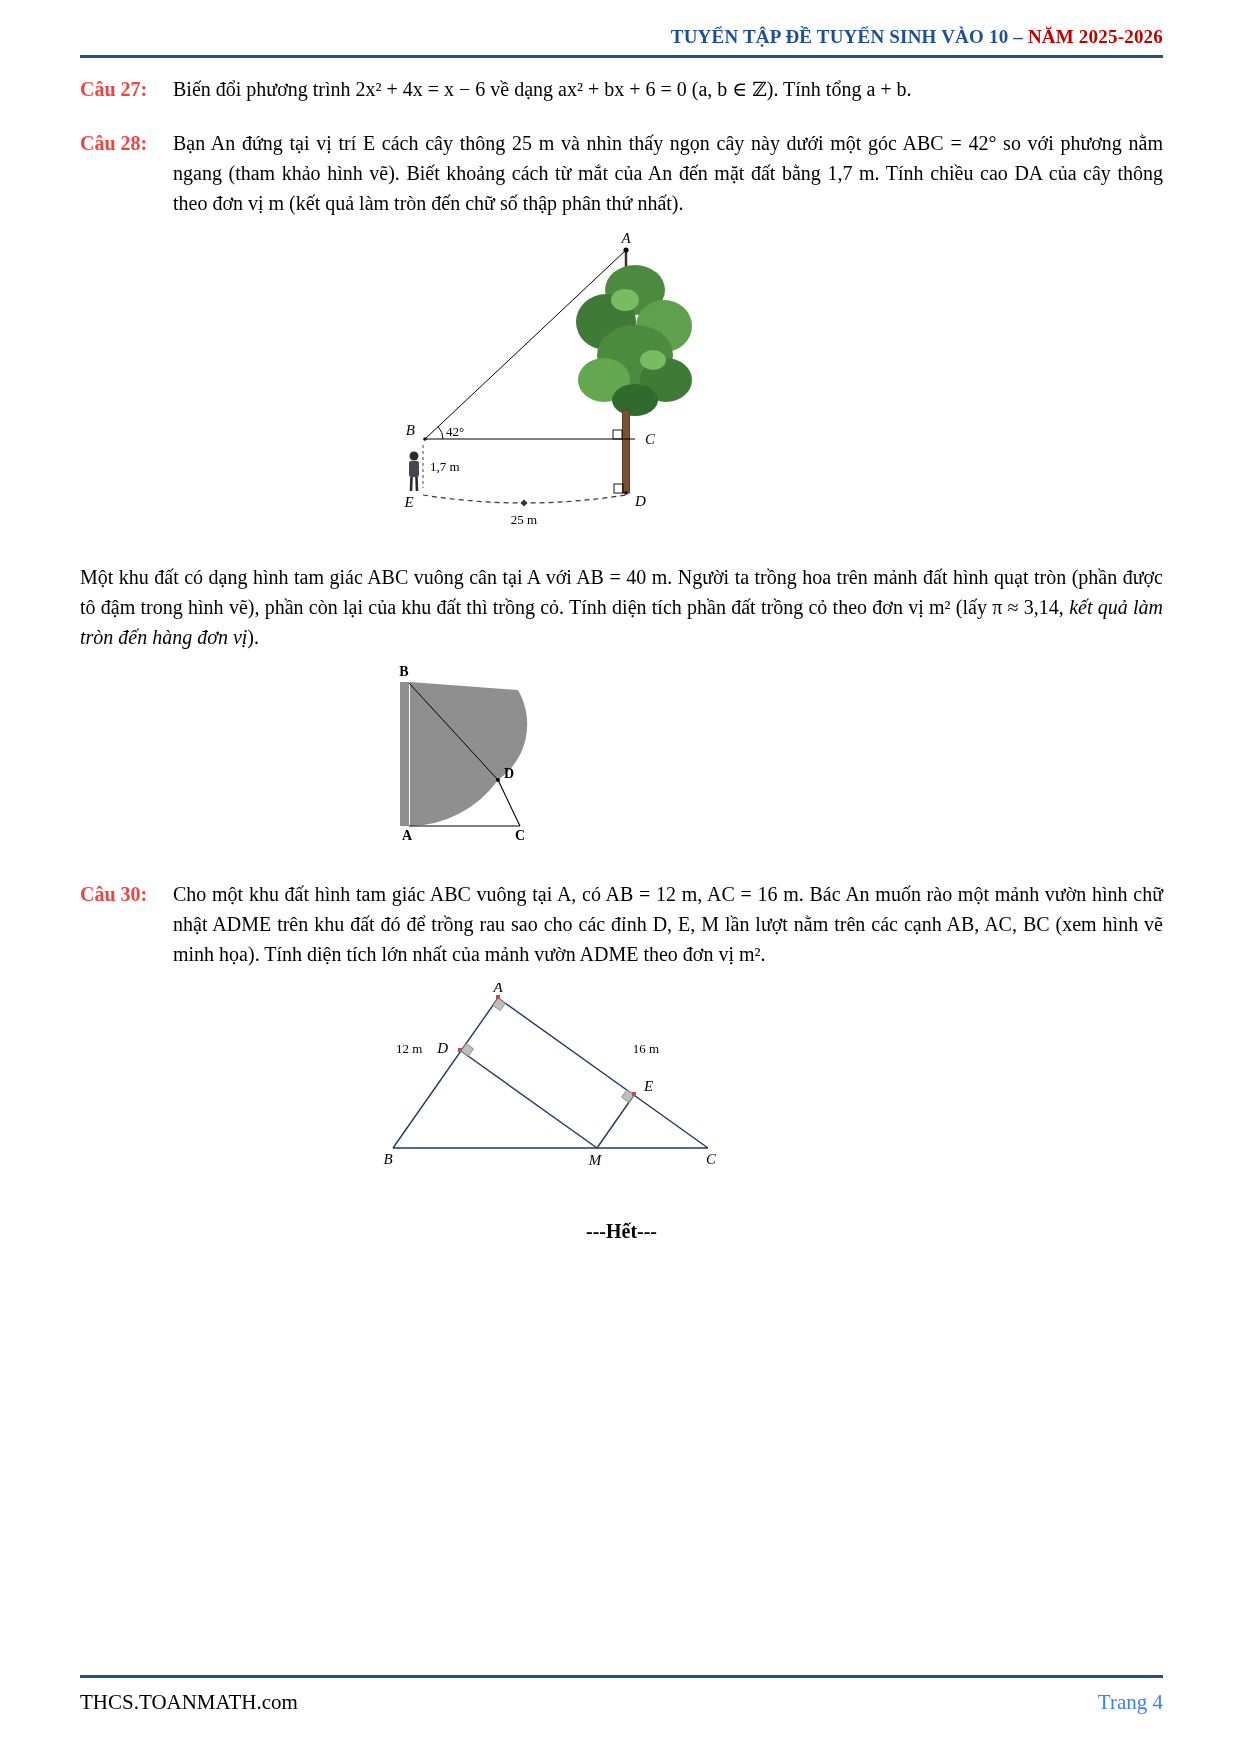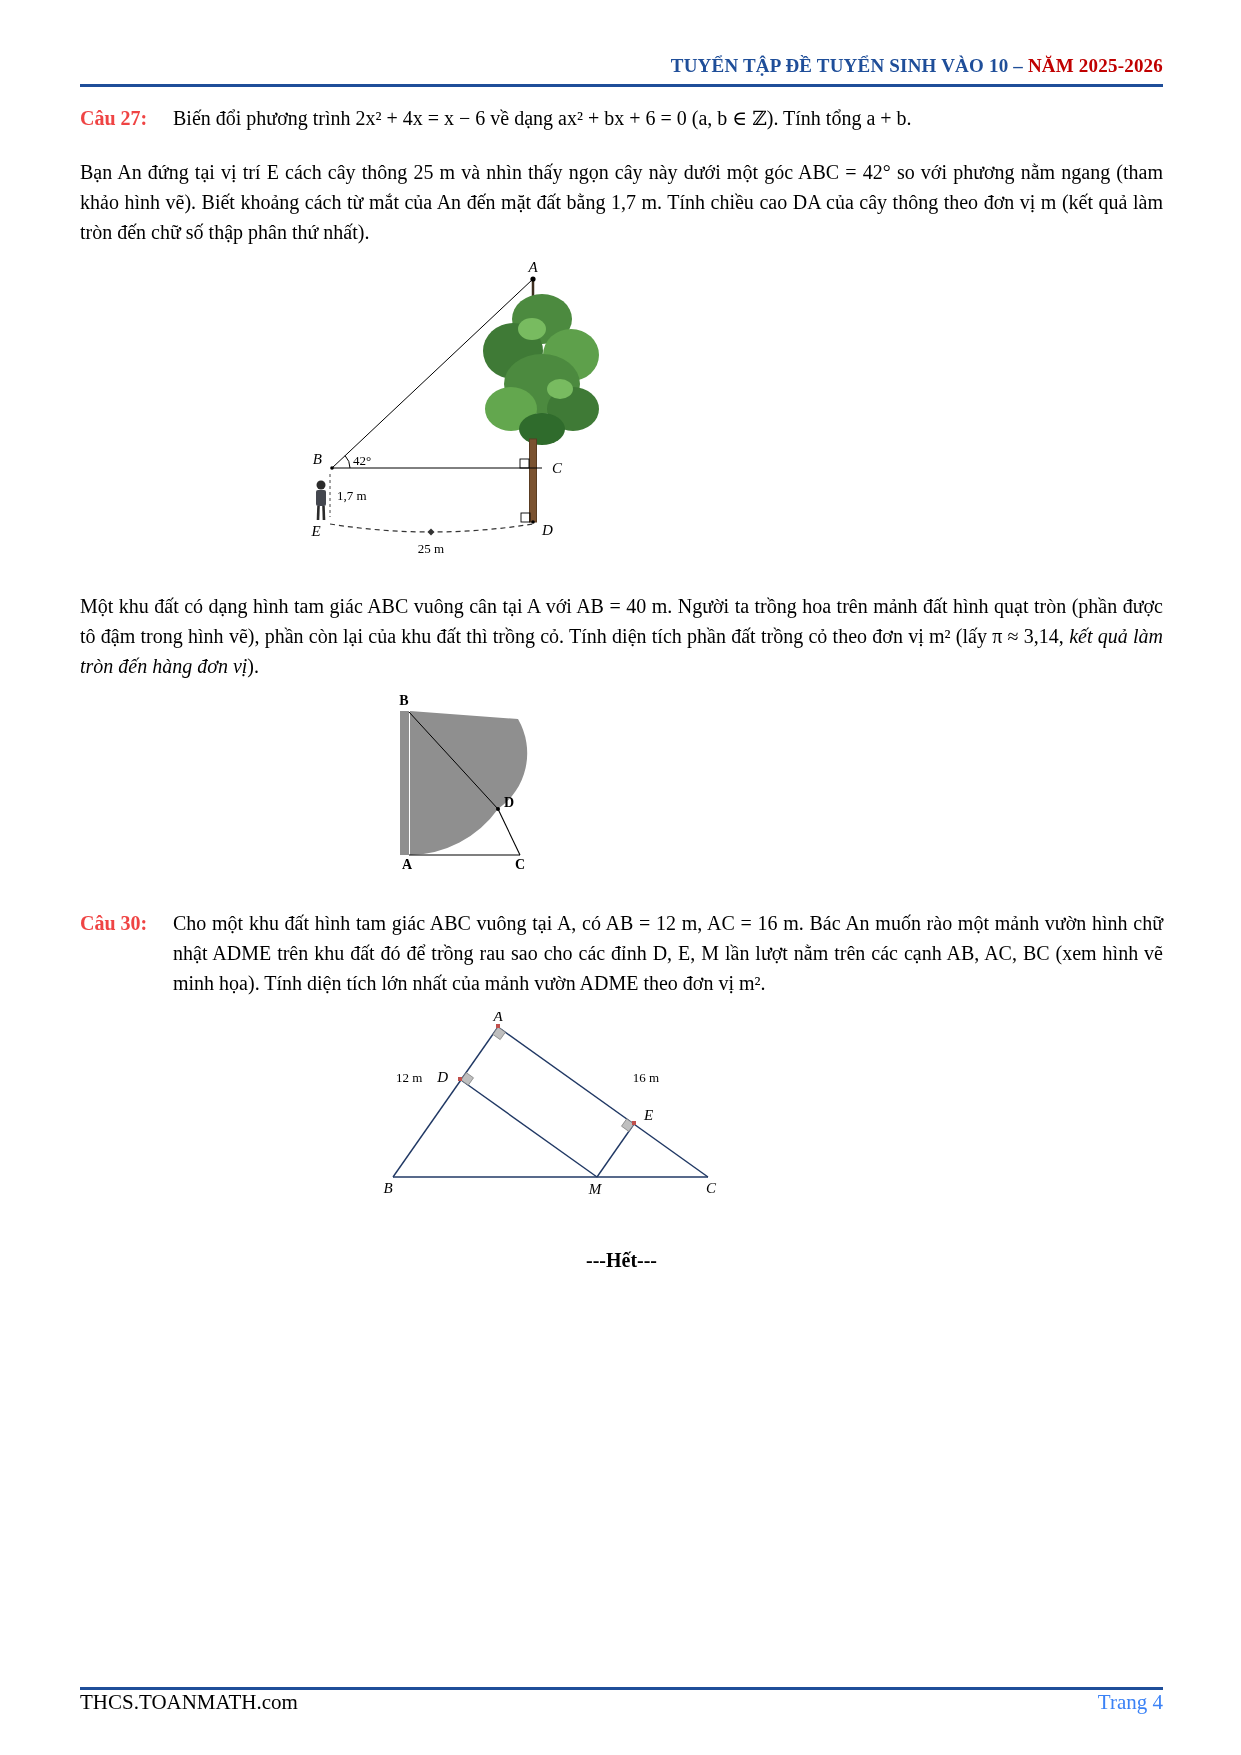--- a/index.html
+++ b/index.html
@@ -5,21 +5,21 @@
   * { margin:0; padding:0; box-sizing:border-box; }
   html { background:#e8e8e8; }
   body {
     width:1241px; height:1755px; margin:0 auto; background:#ffffff;
     font-family:"Liberation Serif","DejaVu Serif",serif; color:#000;
     position:relative; overflow:hidden;
   }
   .page { position:absolute; inset:0; padding:26px 78px 0 80px; }
 
   
-  .header-row { text-align:right; font-weight:bold; font-size:19px; padding-bottom:7px; letter-spacing:.2px;margin-top:29px; }
+  .header-row { text-align:right; font-weight:bold; font-size:19px; padding-bottom:7px; letter-spacing:.2px; }
   .header-blue { color:#1F4E99; }
   .header-red  { color:#C00000; }
   .header-rule { border:none; border-top:3px solid #1F4E99; margin-bottom:16px; }
 
   
   .question { display:flex; margin-bottom:24px; font-size:20px; line-height:1.5; }
   .q-label { flex:0 0 93px; font-weight:bold; color:#ef4444; }
   .q-body  { flex:1; text-align:justify; }
   .q-body i { }
 
@@ -31,21 +31,21 @@
   svg text { font-family:"Liberation Serif","DejaVu Serif",serif; fill:#000; }
   svg .pt  { font-size:15px; }
   svg .it  { font-style:italic; }
   svg .bold{ font-weight:bold; font-size:14px; }
   svg .meas{ font-size:13px; }
 
   
   .het { text-align:center; font-weight:bold; font-size:20px; margin-top:18px; }
   .footer {
     position:absolute; left:80px; right:78px; bottom:40px;
-    border-top:3px solid #1F4E99; 
+    border-top:3px solid #1F4E99; padding-top:12px;
     display:flex; justify-content:space-between; font-size:21px;
   }
   .footer .site { color:#000; }
   .footer .pagenum { color:#3b82f6; }
 </style>
 </head>
 <body>
 
 <div class="page">
 
@@ -53,20 +53,21 @@
     <span class="header-blue">TUYỂN TẬP ĐỀ TUYỂN SINH VÀO 10 – </span><span class="header-red">NĂM 2025-2026</span>
   </div>
   <hr class="header-rule">
 
   <section class="question">
     <div class="q-label">Câu 27:</div>
     <div class="q-body">Biến đổi phương trình 2x² + 4x = x − 6 về dạng ax² + bx + 6 = 0 (a, b ∈ ℤ). Tính tổng a + b.</div>
   </section>
 
   <section class="question">
+    <div class="q-label">Câu 28:</div>
     <div class="q-body">
       <span>Bạn An đứng tại vị trí E cách cây thông 25 m và nhìn thấy ngọn cây này dưới một góc ABC = 42° so với phương nằm ngang (tham khảo hình vẽ). Biết khoảng cách từ mắt của An đến mặt đất bằng 1,7 m. Tính chiều cao DA của cây thông theo đơn vị m (kết quả làm tròn đến chữ số thập phân thứ nhất).</span>
       <figure class="fig-tree">
         <svg width="360" height="300" viewBox="0 0 360 300">
 
           <line x1="253" y1="20" x2="253" y2="190" stroke="#3d2f1f" stroke-width="2.5"></line>
 
           <g>
             <ellipse cx="262" cy="60" rx="30" ry="25" fill="#4c8a3f"></ellipse>
             <ellipse cx="233" cy="92" rx="30" ry="28" fill="#3f7a36"></ellipse>

